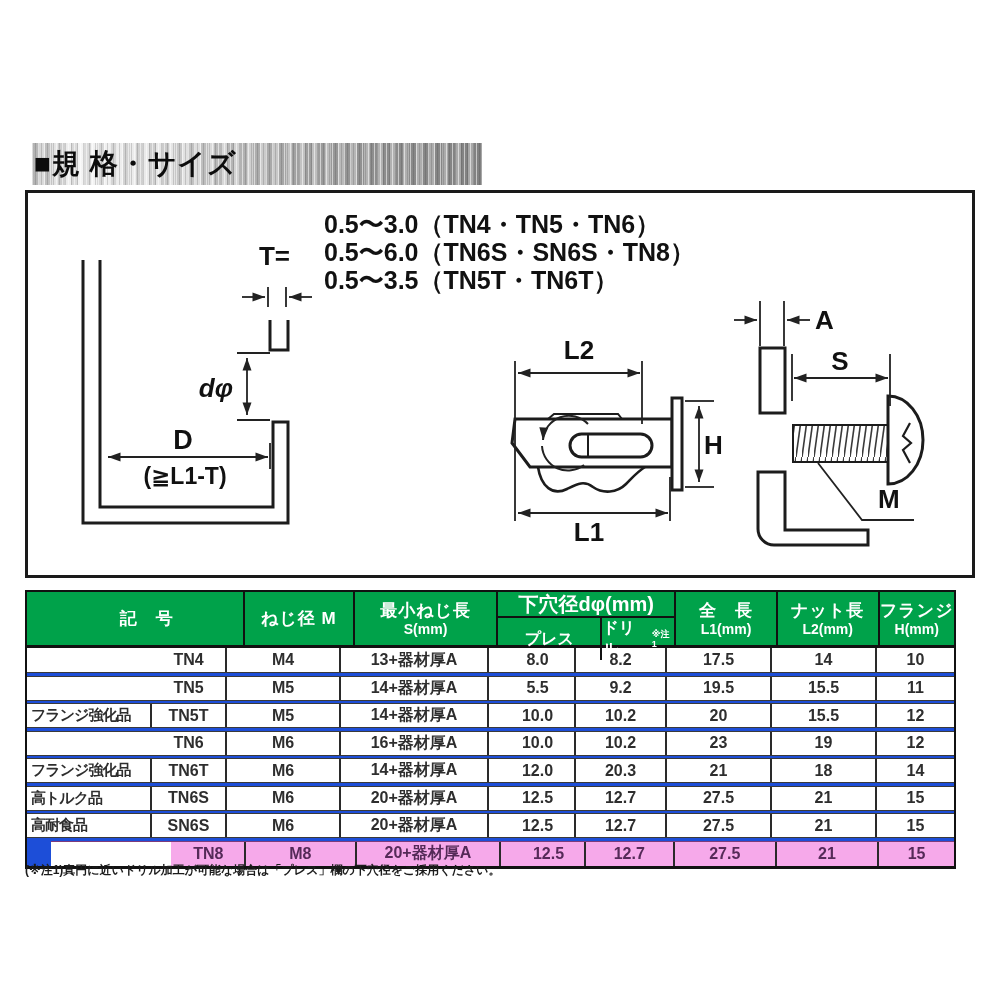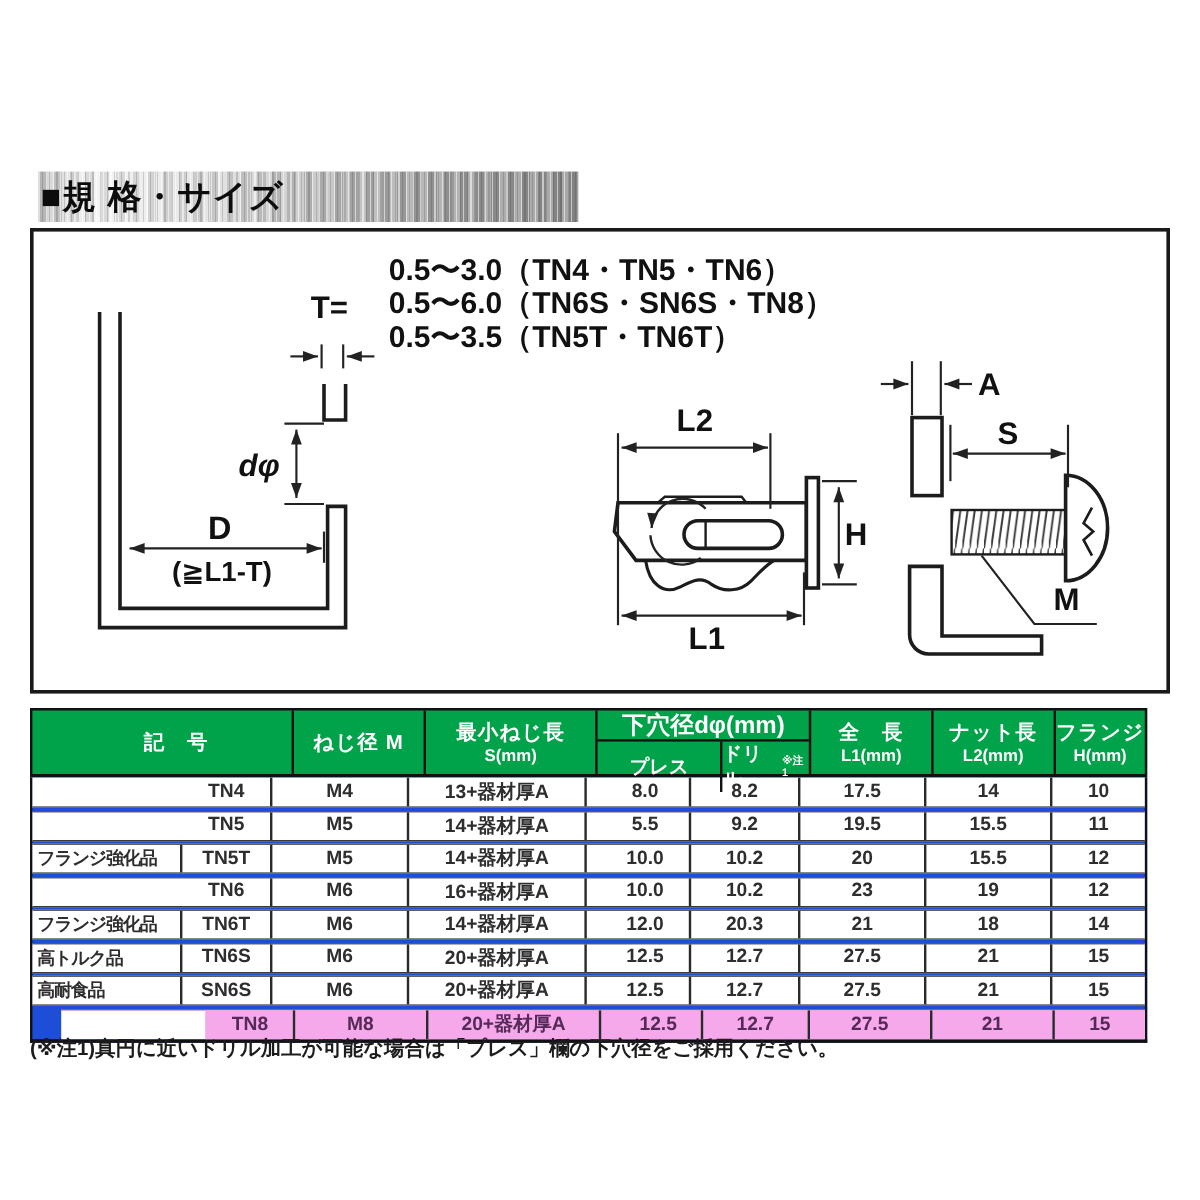--- a/index.html
+++ b/index.html
@@ -56,21 +56,21 @@
   .c5{width:87px;padding-left:12px;}
   .c6{width:91px;}
   .c7{width:105px;}
   .c8{width:105px;}
   .c9{width:79px;}
   .td.pfx{justify-content:flex-start;padding-left:4px;font-size:15px;letter-spacing:-1px;}
   .t-row.hl{border-top-color:#7c3b7c;border-bottom-color:#7c3b7c;}
   .t-row.hl .td:not(.pfx){background:#F6A9EA;color:#552a58;}
 
   
-  .footnote{position:absolute;left:25px;top:862px;font-size:17px;font-weight:600;color:#1c1c1c;
+  .footnote{position:absolute;left:25px;top:862px;font-size:12px;font-weight:600;color:#1c1c1c;
     letter-spacing:0px;white-space:nowrap;}
 </style>
 </head>
 <body>
 
 <div class="page">
 
   <div class="title-bar">
     <span class="title-text">■規 格・サイズ</span>
   </div>

